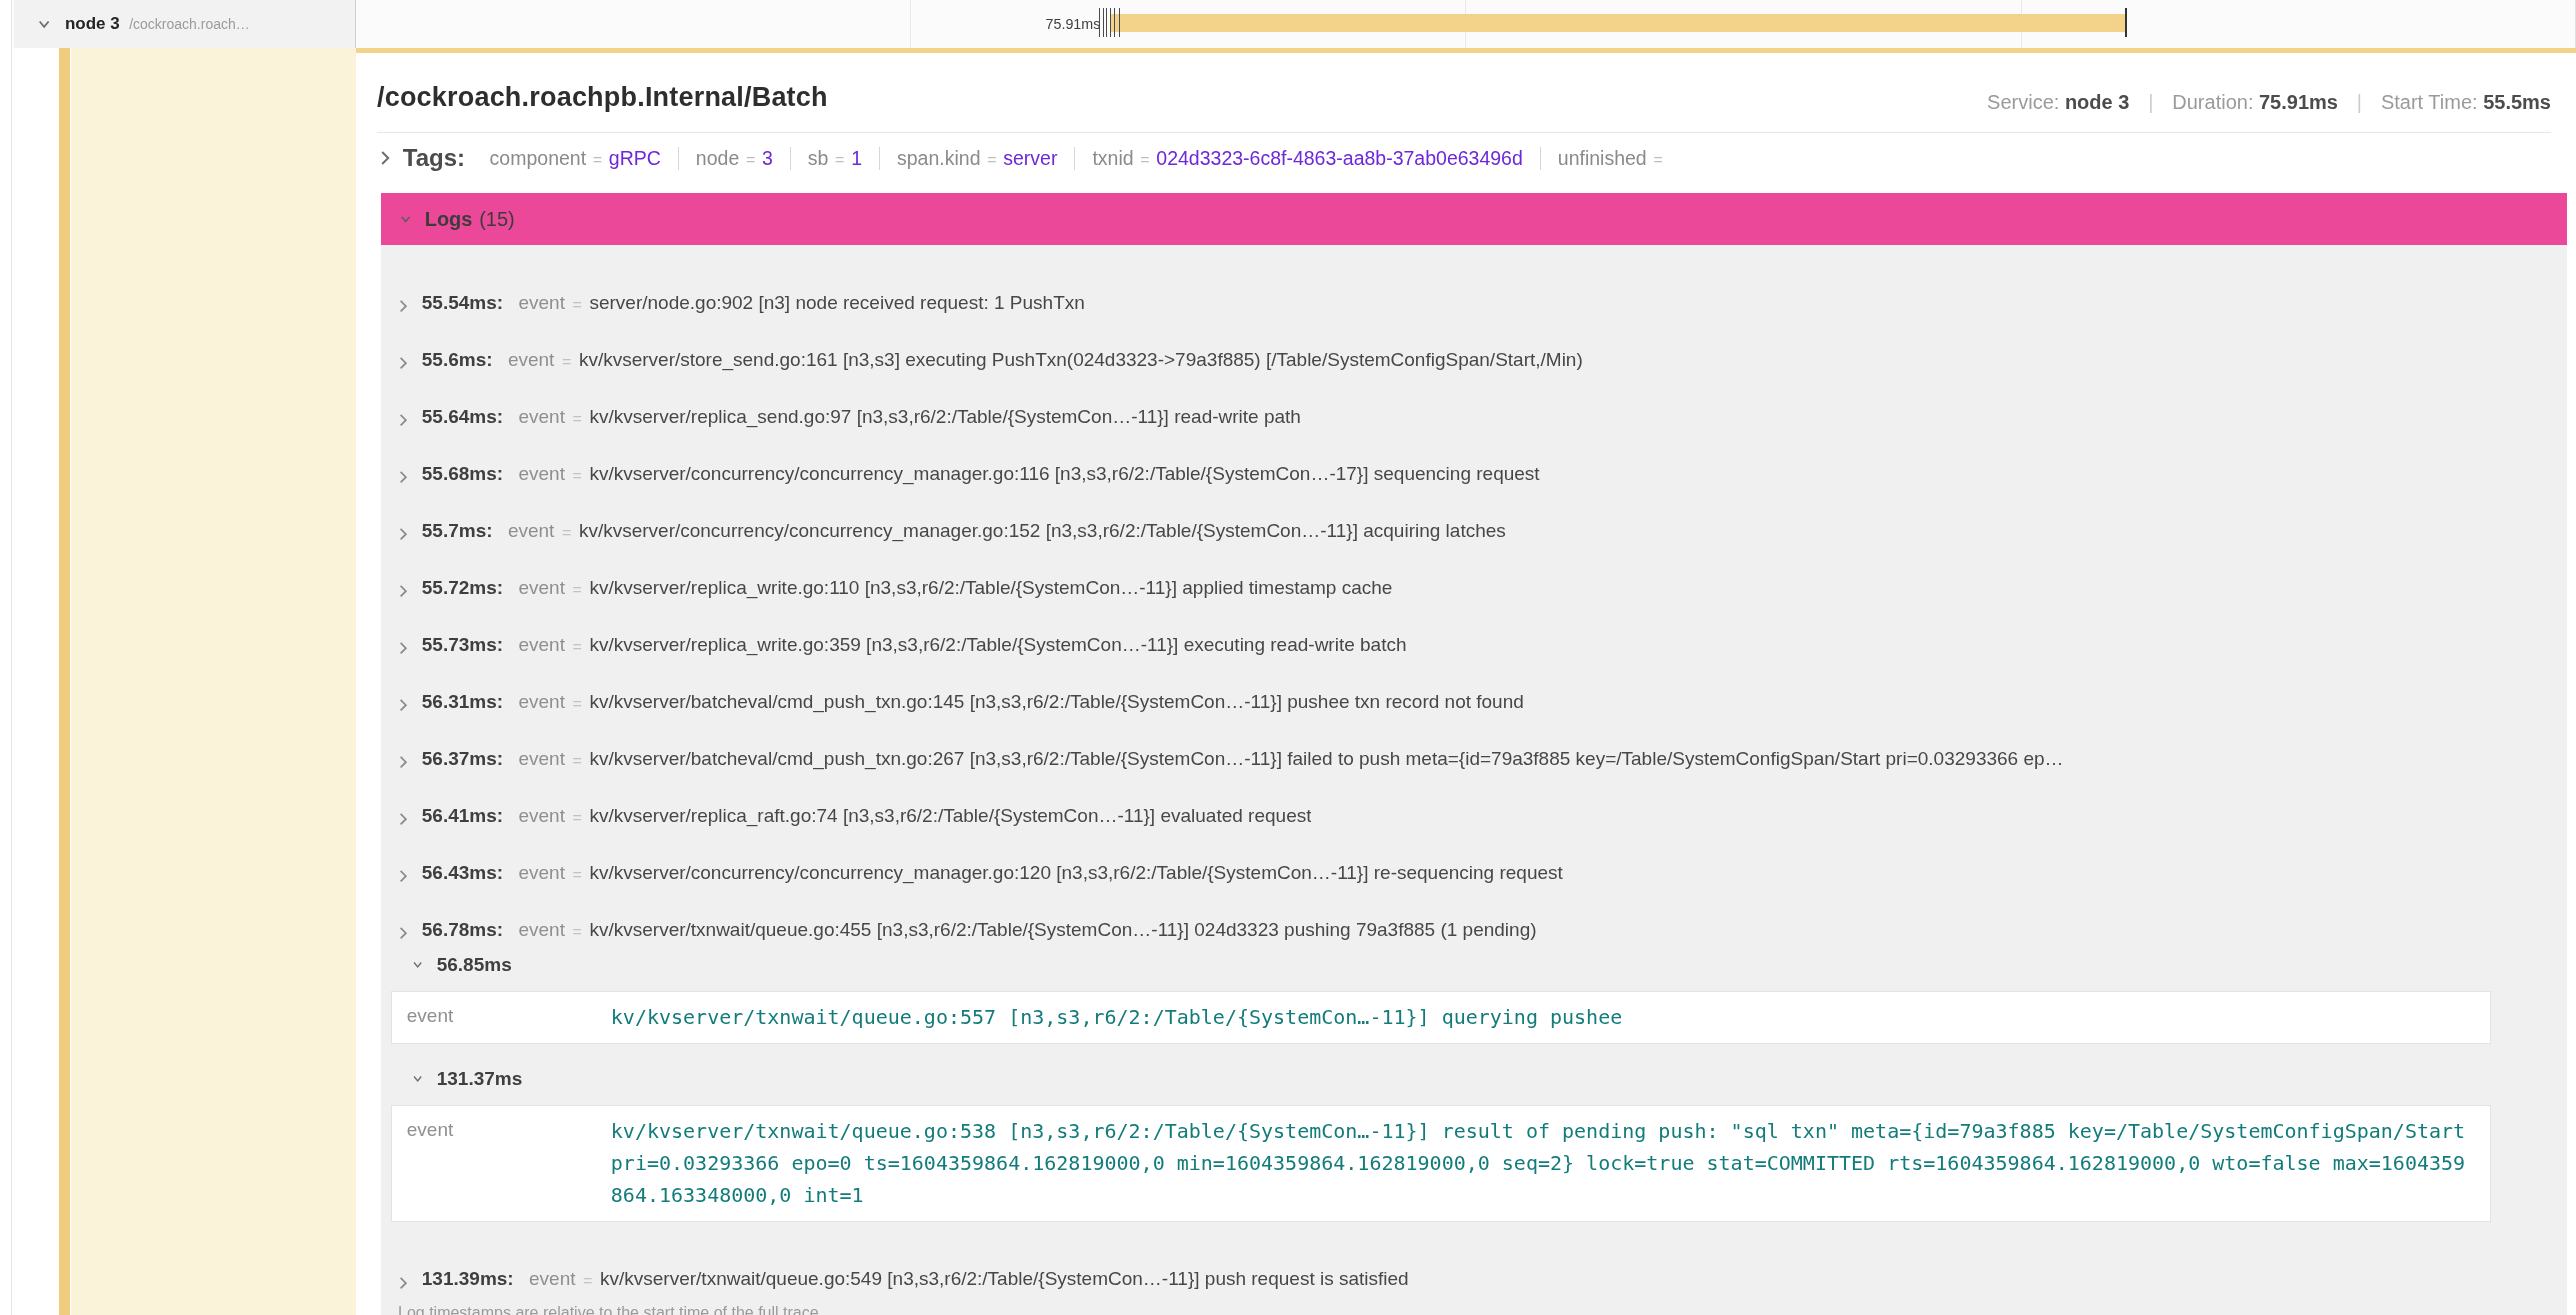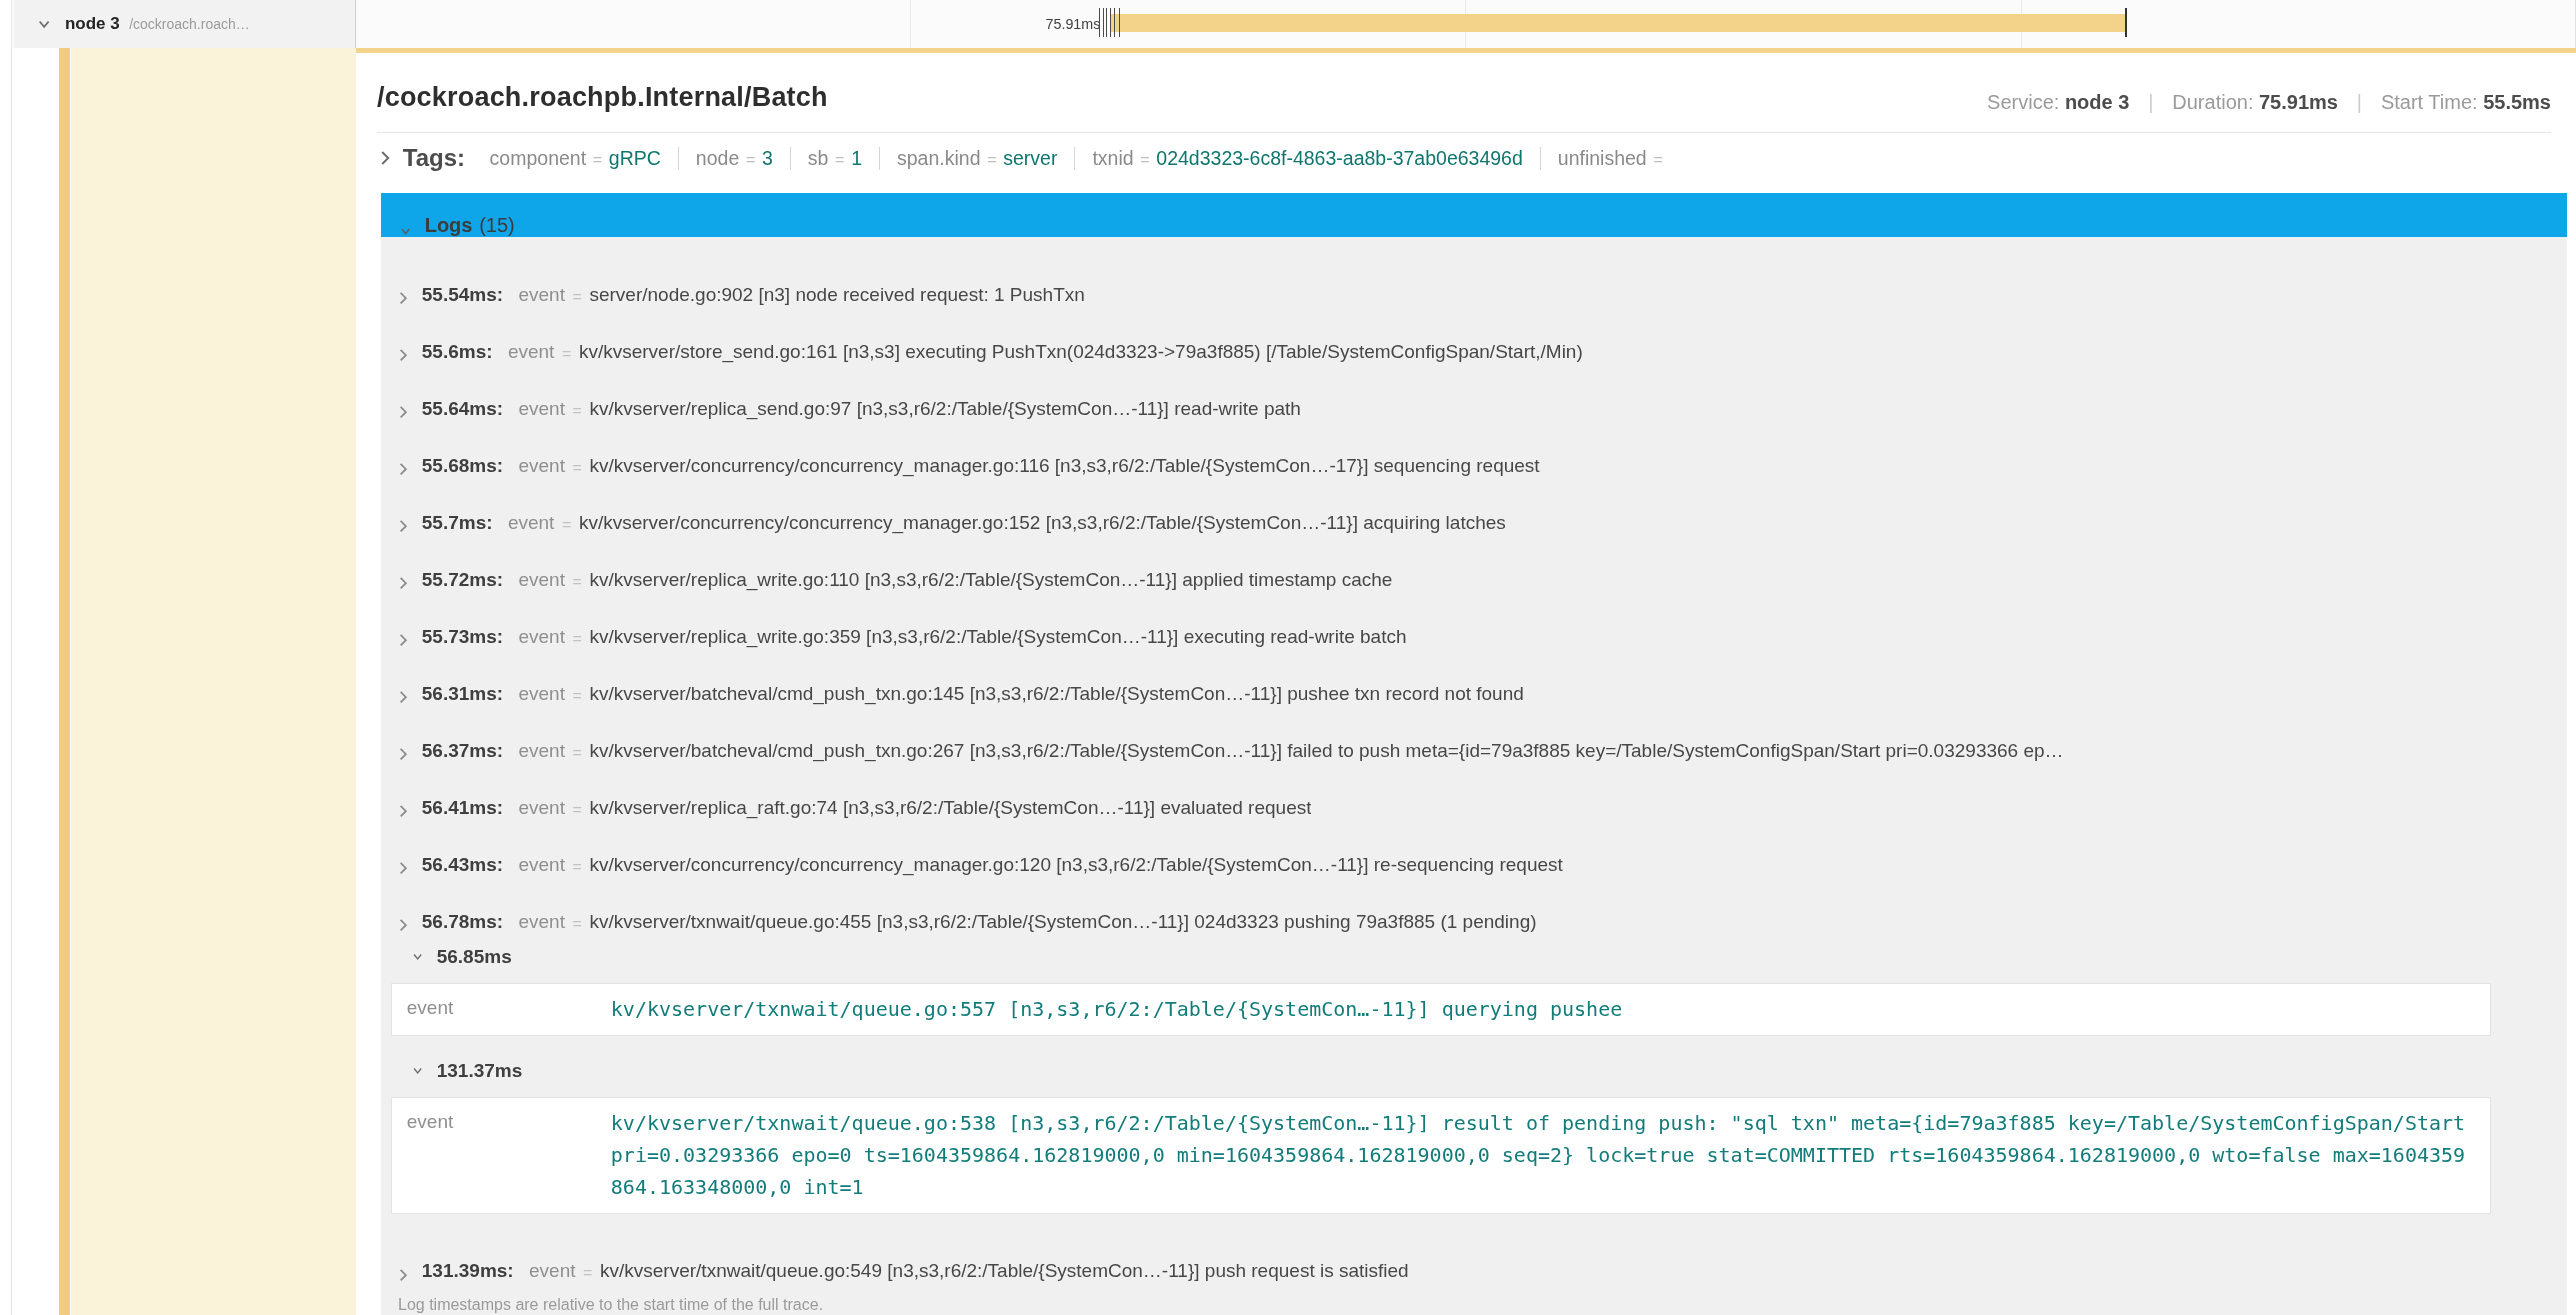--- a/index.html
+++ b/index.html
@@ -36,25 +36,25 @@
   .head-sep { color:#cccccc; margin:0 13.3px; font-weight:400; }
   .head-divider { margin-top:19px; border-bottom:1px solid #e6e6e6; }
 
   .tags-row { display:flex; align-items:center; padding:11.4px 25px 13.3px 23px; }
   .tags-label { margin-left:11.4px; font-size:24px; font-weight:700; color:#4c4c4c; }
   .tag-list { display:flex; align-items:center; margin-left:7.6px; }
   .tag { display:flex; align-items:baseline; padding:0 17px; border-left:1px solid #d6d6d6; font-size:19.5px; white-space:nowrap; }
   .tag:first-child { border-left:none; }
   .tag .k { color:#8a8a8a; }
   .tag .eq { color:#bdbdbd; margin:0 6.7px; font-size:16px; }
-  .tag .v { color:#0f766e; }
+  .tag .v { color:#6d28d9; }
 
   
   .logs { margin:7.6px 9.5px 0 25px; background:#f0f0f0; border-bottom:1px solid #c9c9c9; }
-  .logs-header { height:44px; display:flex; align-items:flex-end; background:#0ea5e9; padding-left:17px; }
+  .logs-header { height:52px; display:flex; align-items:center; background:#ec4899; padding-left:17px; }
   .logs-title { margin-left:11.4px; font-size:20px; font-weight:700; color:#3c3c3c; }
   .logs-count { margin-left:6.7px; font-size:20px; color:#3c3c3c; }
   .log-entries { padding-top:11.4px; }
   .log-row { height:57px; display:flex; align-items:flex-end; padding:0 13.3px 0 17px; white-space:nowrap; overflow:hidden; }
   .lr-time { font-weight:700; font-size:19px; color:#3f3f3f; margin-left:13.3px; flex:0 0 auto; }
   .lr-key { color:#8f8f8f; font-size:19px; margin-left:15.3px; flex:0 0 auto; }
   .lr-eq { color:#c2c2c2; margin:0 7.6px; font-size:16px; flex:0 0 auto; }
   .lr-msg { color:#474747; font-size:19px; overflow:hidden; }
   .exp-header { height:48px; display:flex; align-items:center; padding-left:30px; }
   .exp-time { font-weight:700; font-size:19px; color:#3f3f3f; margin-left:12.4px; }

